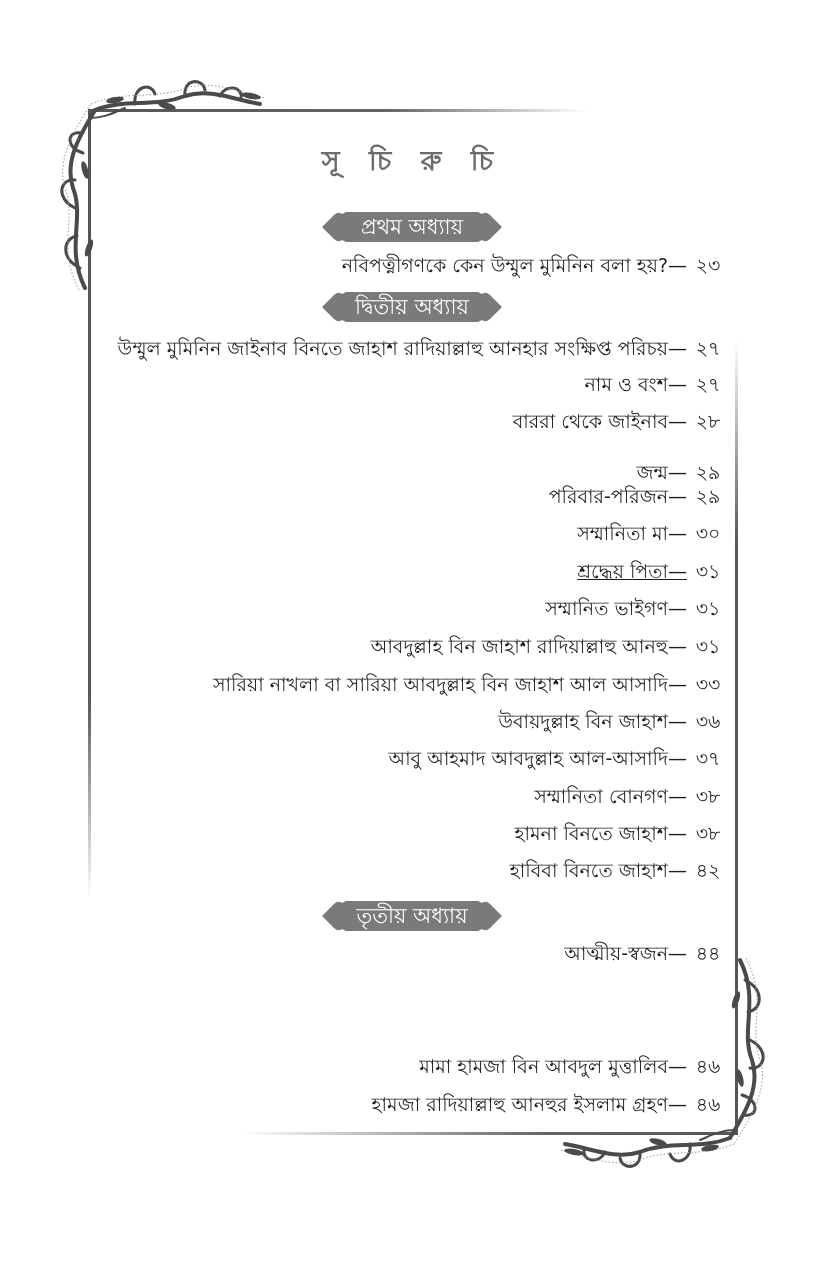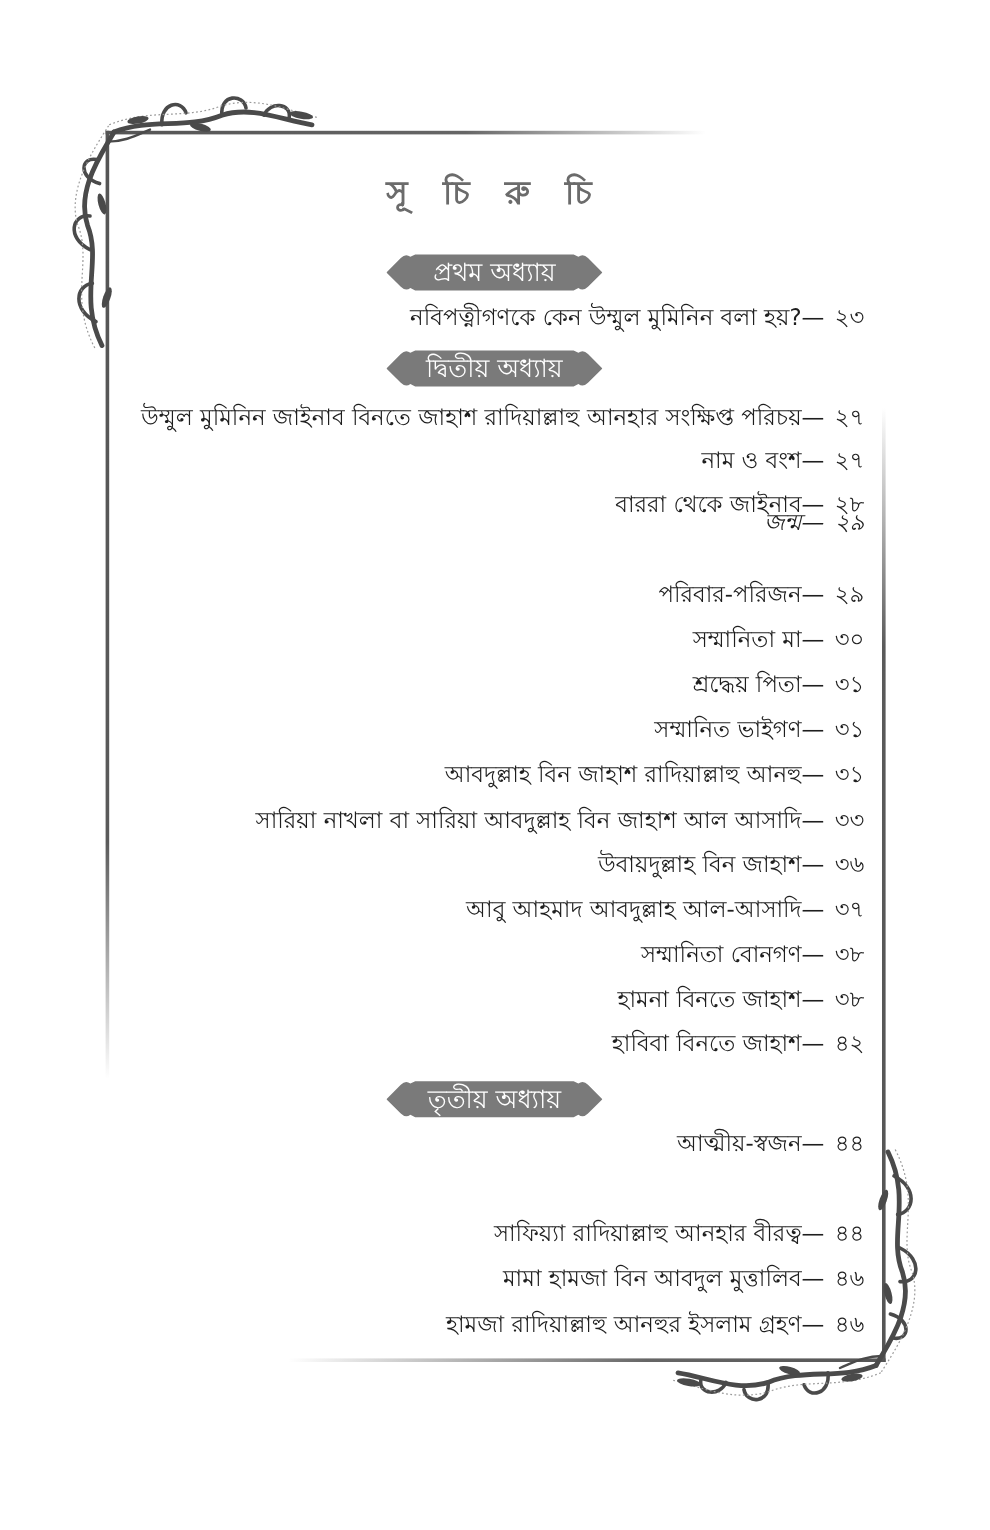--- a/index.html
+++ b/index.html
@@ -129,30 +129,30 @@
 
   <div class="entry" style="top:336px;">
     <span>উম্মুল মুমিনিন জাইনাব বিনতে জাহাশ রাদিয়াল্লাহু আনহার সংক্ষিপ্ত পরিচয়</span><span class="dash">—</span><span class="pg">২৭</span>
   </div>
   <div class="entry" style="top:372px;">
     <span>নাম ও বংশ</span><span class="dash">—</span><span class="pg">২৭</span>
   </div>
   <div class="entry" style="top:409px;">
     <span>বাররা থেকে জাইনাব</span><span class="dash">—</span><span class="pg">২৮</span>
   </div>
-  <div class="entry" style="top:424px;font-style:italic;">
+  <div class="entry" style="top:460px;">
     <span>জন্ম</span><span class="dash">—</span><span class="pg">২৯</span>
   </div>
   <div class="entry" style="top:484px;">
     <span>পরিবার-পরিজন</span><span class="dash">—</span><span class="pg">২৯</span>
   </div>
   <div class="entry" style="top:521px;">
     <span>সম্মানিতা মা</span><span class="dash">—</span><span class="pg">৩০</span>
   </div>
-  <div class="entry" style="top:559px;">
+  <div class="entry" style="top:559px;text-decoration:underline;">
     <span>শ্রদ্ধেয় পিতা</span><span class="dash">—</span><span class="pg">৩১</span>
   </div>
   <div class="entry" style="top:596px;margin-left:28px;">
     <span>সম্মানিত ভাইগণ</span><span class="dash">—</span><span class="pg">৩১</span>
   </div>
   <div class="entry" style="top:634px;margin-left:20px;">
     <span>আবদুল্লাহ বিন জাহাশ রাদিয়াল্লাহু আনহু</span><span class="dash">—</span><span class="pg">৩১</span>
   </div>
   <div class="entry" style="top:672px;">
     <span>সারিয়া নাখলা বা সারিয়া আবদুল্লাহ বিন জাহাশ আল আসাদি</span><span class="dash">—</span><span class="pg">৩৩</span>
@@ -176,23 +176,20 @@
   <div class="banner" style="top:899px;">
     <svg width="180" height="34" viewBox="0 0 180 34">
       <path d="M0 17 L12 5 Q16 1 20 4 L24 2 L156 2 L160 4 Q164 1 168 5 L180 17 L168 29 Q164 33 160 30 L156 32 L24 32 L20 30 Q16 33 12 29 Z" fill="#7a7a7a"></path>
     </svg>
     <div class="banner-label">তৃতীয় অধ্যায়</div>
   </div>
 
   <div class="entry" style="top:941px;">
     <span>আত্মীয়-স্বজন</span><span class="dash">—</span><span class="pg">৪৪</span>
   </div>
-  <div class="entry" style="top:1016px;">
-    <span>সাফিয়্যা রাদিয়াল্লাহু আনহার বীরত্ব</span><span class="dash">—</span><span class="pg">৪৪</span>
-  </div>
   <div class="entry" style="top:1054px;">
     <span>মামা হামজা বিন আবদুল মুত্তালিব</span><span class="dash">—</span><span class="pg">৪৬</span>
   </div>
   <div class="entry" style="top:1092px;">
     <span>হামজা রাদিয়াল্লাহু আনহুর ইসলাম গ্রহণ</span><span class="dash">—</span><span class="pg">৪৬</span>
   </div>
 
 </div>
 
 </body></html>

